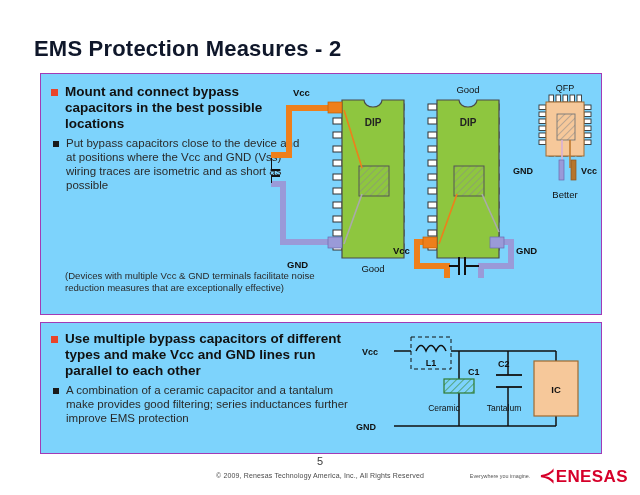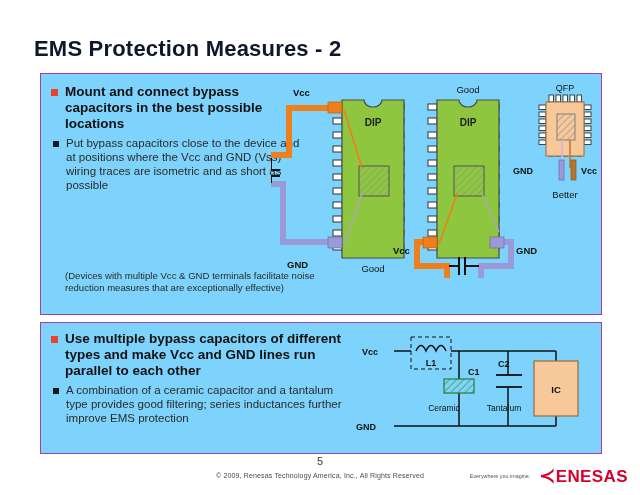--- a/index.html
+++ b/index.html
@@ -278,21 +278,21 @@
 
   <div class="block" id="block-2">
 
     <div class="bullet-l1" id="b2-head">
       <span class="sq-red"></span>
       <span class="t-head">Use multiple bypass capacitors of different types and make Vcc and GND lines run parallel to each other</span>
     </div>
 
     <div class="bullet-l1" id="b2-sub">
       <span class="sq-dark"></span>
-      <span class="t-sub">A combination of a ceramic capacitor and a tantalum type provides good filtering; series inductances further improve EMS protection</span>
+      <span class="t-sub">A combination of a ceramic capacitor and a tantalum make provides good filtering; series inductances further improve EMS protection</span>
     </div>
 
     <div class="dgm" style="left:315px; top:8px;">
       <svg width="240" height="112" viewBox="0 0 240 112">
         <g stroke="#111" stroke-width="1.5" fill="none">
 
           <line x1="38" y1="20" x2="55" y2="20"></line>
           <line x1="95" y1="20" x2="200" y2="20"></line>
 
           <line x1="38" y1="95" x2="200" y2="95"></line>

